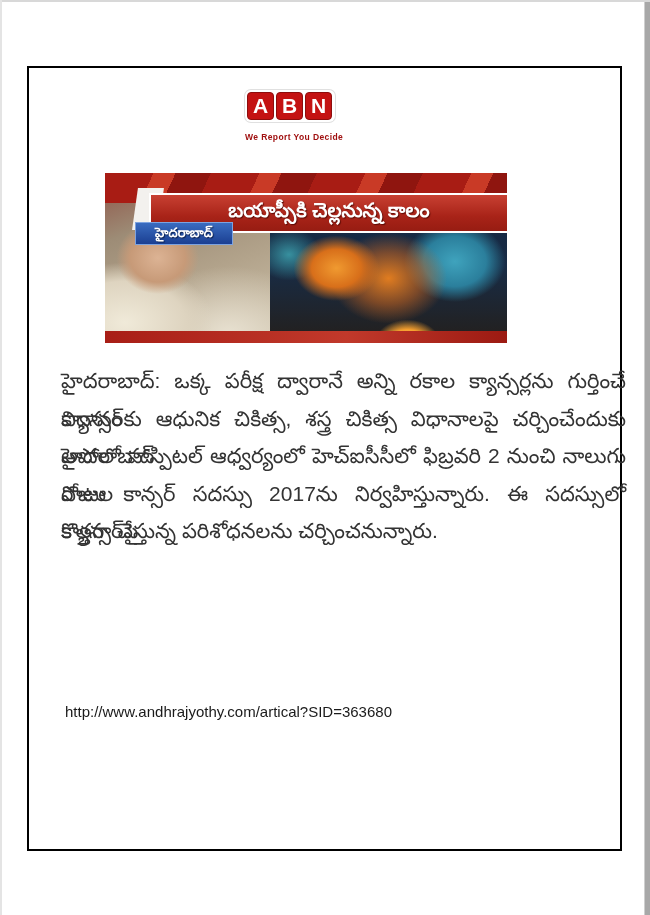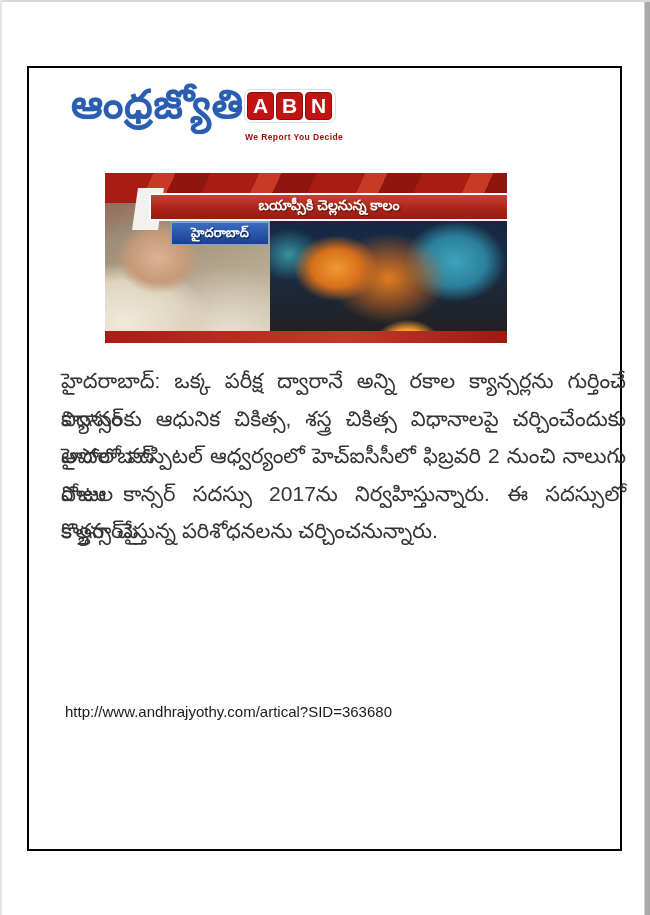--- a/index.html
+++ b/index.html
@@ -75,35 +75,34 @@
   }
   .band-bottom {
     position:absolute; left:0; bottom:0; width:402px; height:12px;
     background:linear-gradient(90deg,#a81e16,#c1392b 60%,#9c1a12);
   }
   .strip-notch {
     position:absolute; left:30px; top:15px; width:26px; height:42px;
     background:#f3f1ee; transform:skewX(-8deg);
   }
   .title-strip {
-    position:absolute; left:44px; top:20px; width:358px; height:28px;
+    position:absolute; left:44px; top:20px; width:358px; height:40px;
     background:linear-gradient(180deg,#c84032 0%,#a82318 60%,#971c12 100%);
     border:2px solid #fff; border-right:none;
     display:flex; align-items:center; justify-content:center;
-    color:#fff; font-weight:bold; font-size:14px; white-space:nowrap;
+    color:#fff; font-weight:bold; font-size:20px; white-space:nowrap;
     text-shadow:1px 1px 1px #5e0c06;
   }
   .location-box {
     position:absolute; left:30px; top:49px; width:98px; height:23px;
     background:linear-gradient(180deg,#3a6cc0,#1b3f92);
     border:1px solid #7da3e0;
     color:#fff; font-size:13px; font-weight:bold;
     display:flex; align-items:center; justify-content:center;
     text-shadow:1px 1px 1px #0c2150;
-    margin-left:36px;
   }
 
   
   .article {
     position:absolute; left:16px; top:294px; width:565px;
     font-size:21px; color:#333;margin-left:16px;
   }
   .article .line {
     height:37.5px; line-height:37.5px;
     text-align:justify; text-align-last:justify;
@@ -118,21 +117,20 @@
 </style>
 </head>
 <body>
 
 <div class="edge-top"></div>
 <div class="edge-left"></div>
 <div class="scrollbar"></div>
 
 <div class="page">
 
-  <div class="brand-telugu">ఆంధ్రజ్యోతి</div>
 
   <div class="abn-logo">
     <div class="abn-box">
       <div class="abn-cell">A</div>
       <div class="abn-cell">B</div>
       <div class="abn-cell">N</div>
     </div>
     <div class="abn-tagline">We Report You Decide</div>
   </div>
 

